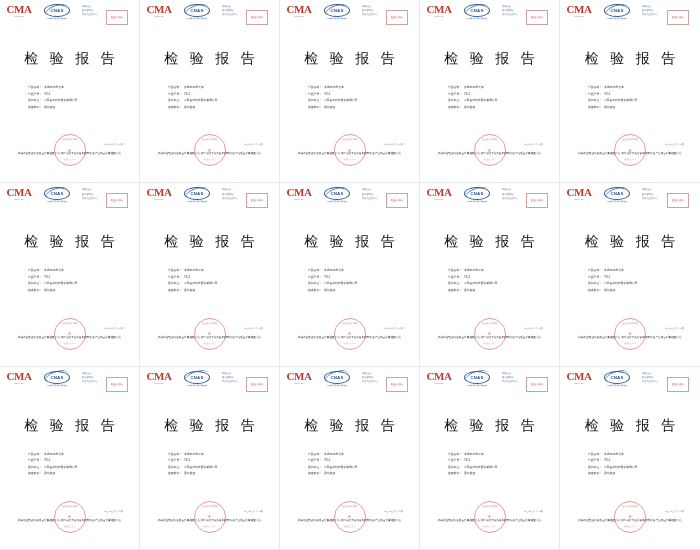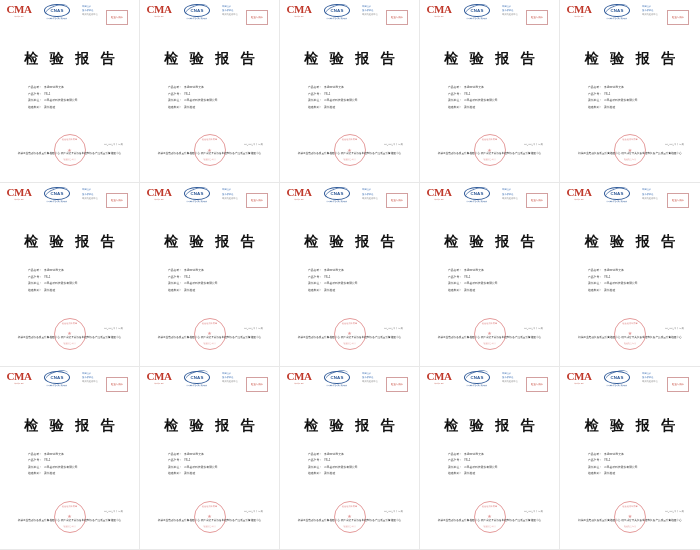--- a/index.html
+++ b/index.html
@@ -145,21 +145,21 @@
 
   
   .title {
     position: absolute;
     top: 50px;
     left: 0;
     right: 0;
     text-align: center;
     font-family: "Liberation Serif", serif;
     font-size: 14px;
-    font-weight: bold;
+    font-weight: normal;
     letter-spacing: 4px;
     color: #111;
     text-indent: 4px;
   }
 
   
   .fields {
     position: absolute;
     top: 84px;
     left: 28px;

